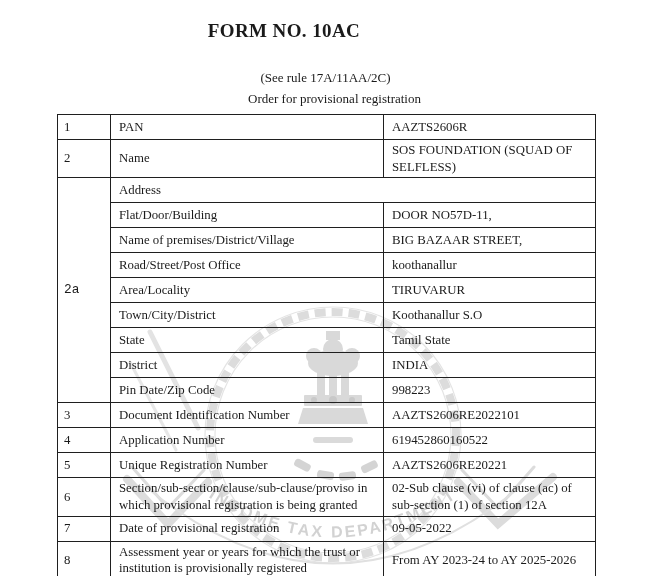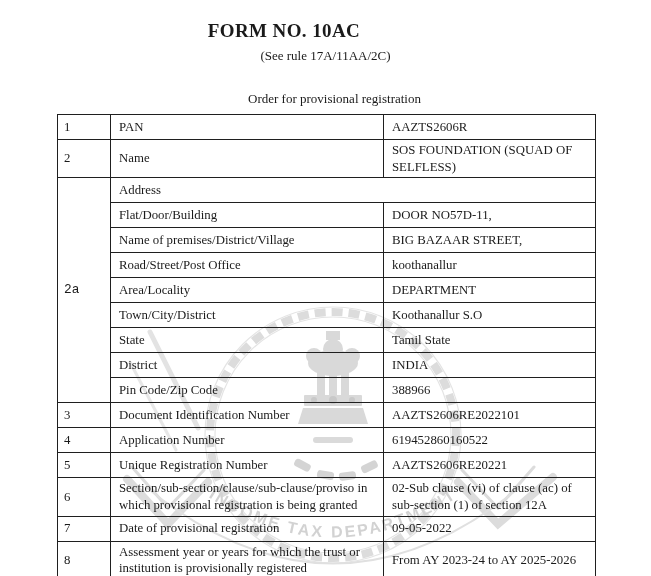--- a/index.html
+++ b/index.html
@@ -25,21 +25,21 @@
     left: 0;
     width: 568px;
     text-align: center;
     font-size: 19px;
     font-weight: bold;
     letter-spacing: 0.4px;
     margin: 0;
   }
   .doc-sub1 {
     position: absolute;
-    top: 48px;
+    top: 70px;
     left: 0;
     width: 651px;
     text-align: center;
     font-size: 13px;
     margin: 0;
   }
   .doc-sub2 {
     position: absolute;
     top: 82px;
     left: 0;
@@ -174,37 +174,37 @@
       <tr class="r1">
         <td>Name of premises/District/Village</td>
         <td>BIG BAZAAR STREET,</td>
       </tr>
       <tr class="r1">
         <td>Road/Street/Post Office</td>
         <td>koothanallur</td>
       </tr>
       <tr class="r1">
         <td>Area/Locality</td>
-        <td>DEPARTMENT</td>
+        <td>TIRUVARUR</td>
       </tr>
       <tr class="r1">
         <td>Town/City/District</td>
         <td>Koothanallur S.O</td>
       </tr>
       <tr class="r1">
         <td>State</td>
         <td>Tamil State</td>
       </tr>
       <tr class="r1">
         <td>District</td>
         <td>INDIA</td>
       </tr>
       <tr class="r1">
-        <td>Pin Code/Zip Code</td>
-        <td>388966</td>
+        <td>Pin Date/Zip Code</td>
+        <td>998223</td>
       </tr>
       <tr class="r1">
         <td class="num">3</td>
         <td>Document Identification Number</td>
         <td>AAZTS2606RE2022101</td>
       </tr>
       <tr class="r1">
         <td class="num">4</td>
         <td>Application Number</td>
         <td>619452860160522</td>

